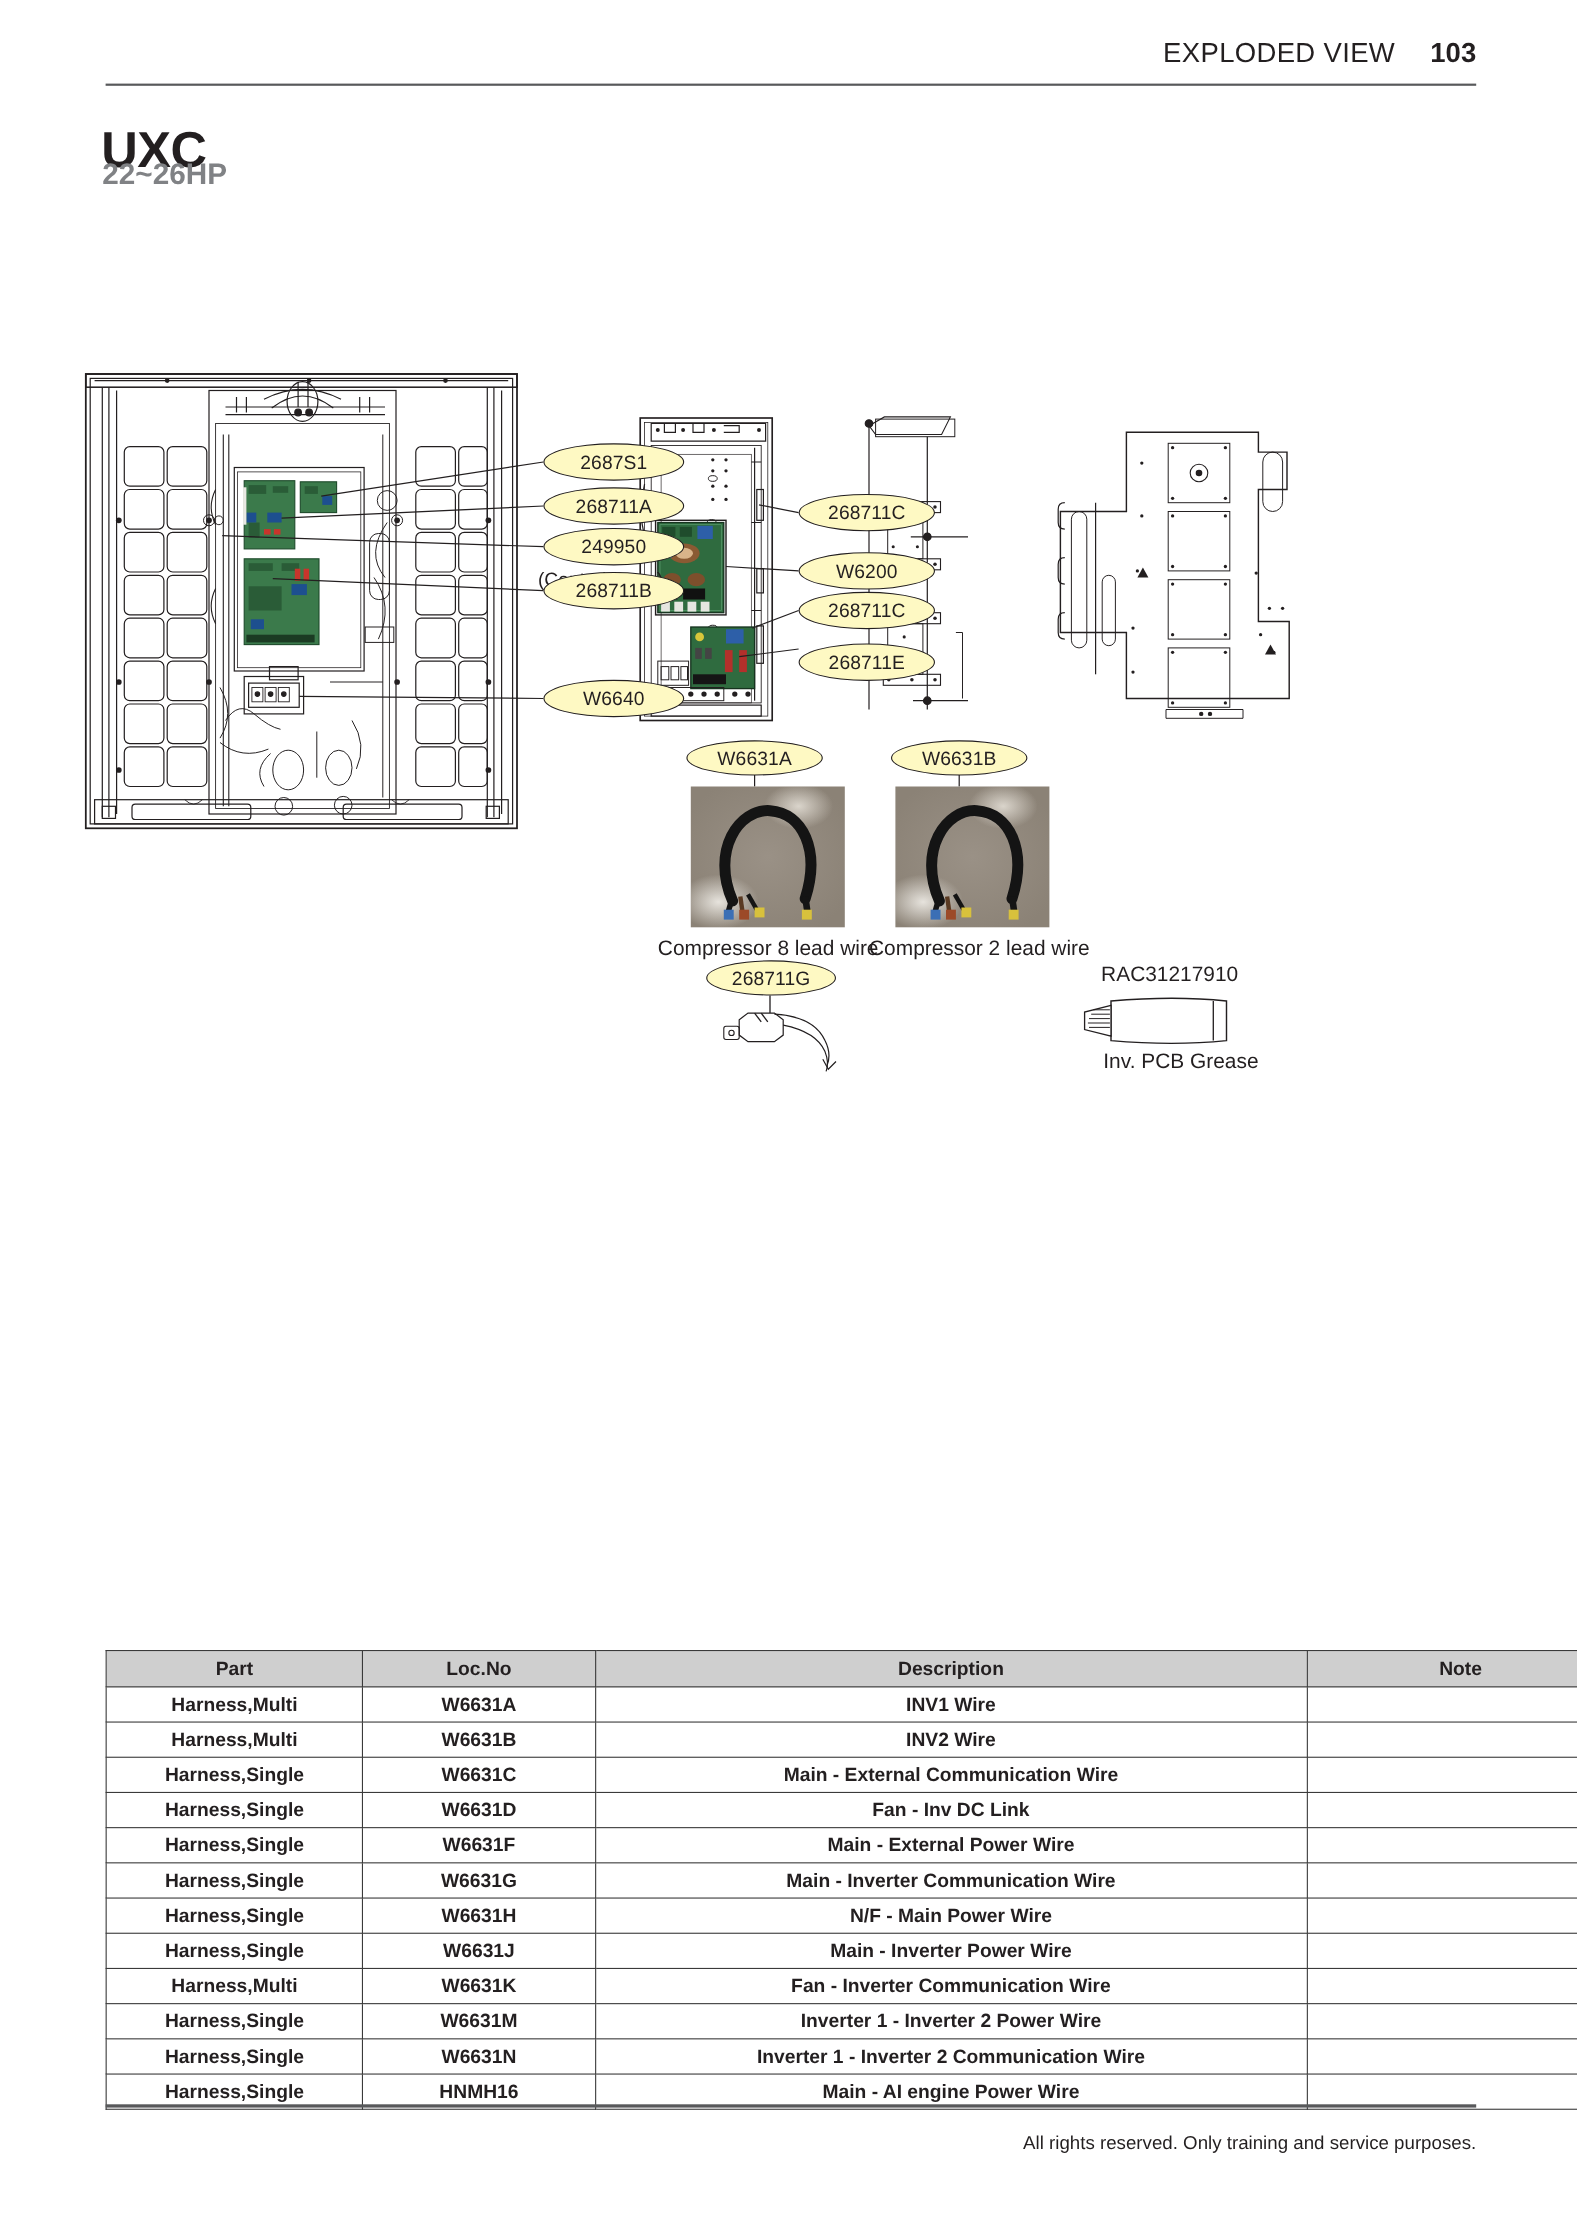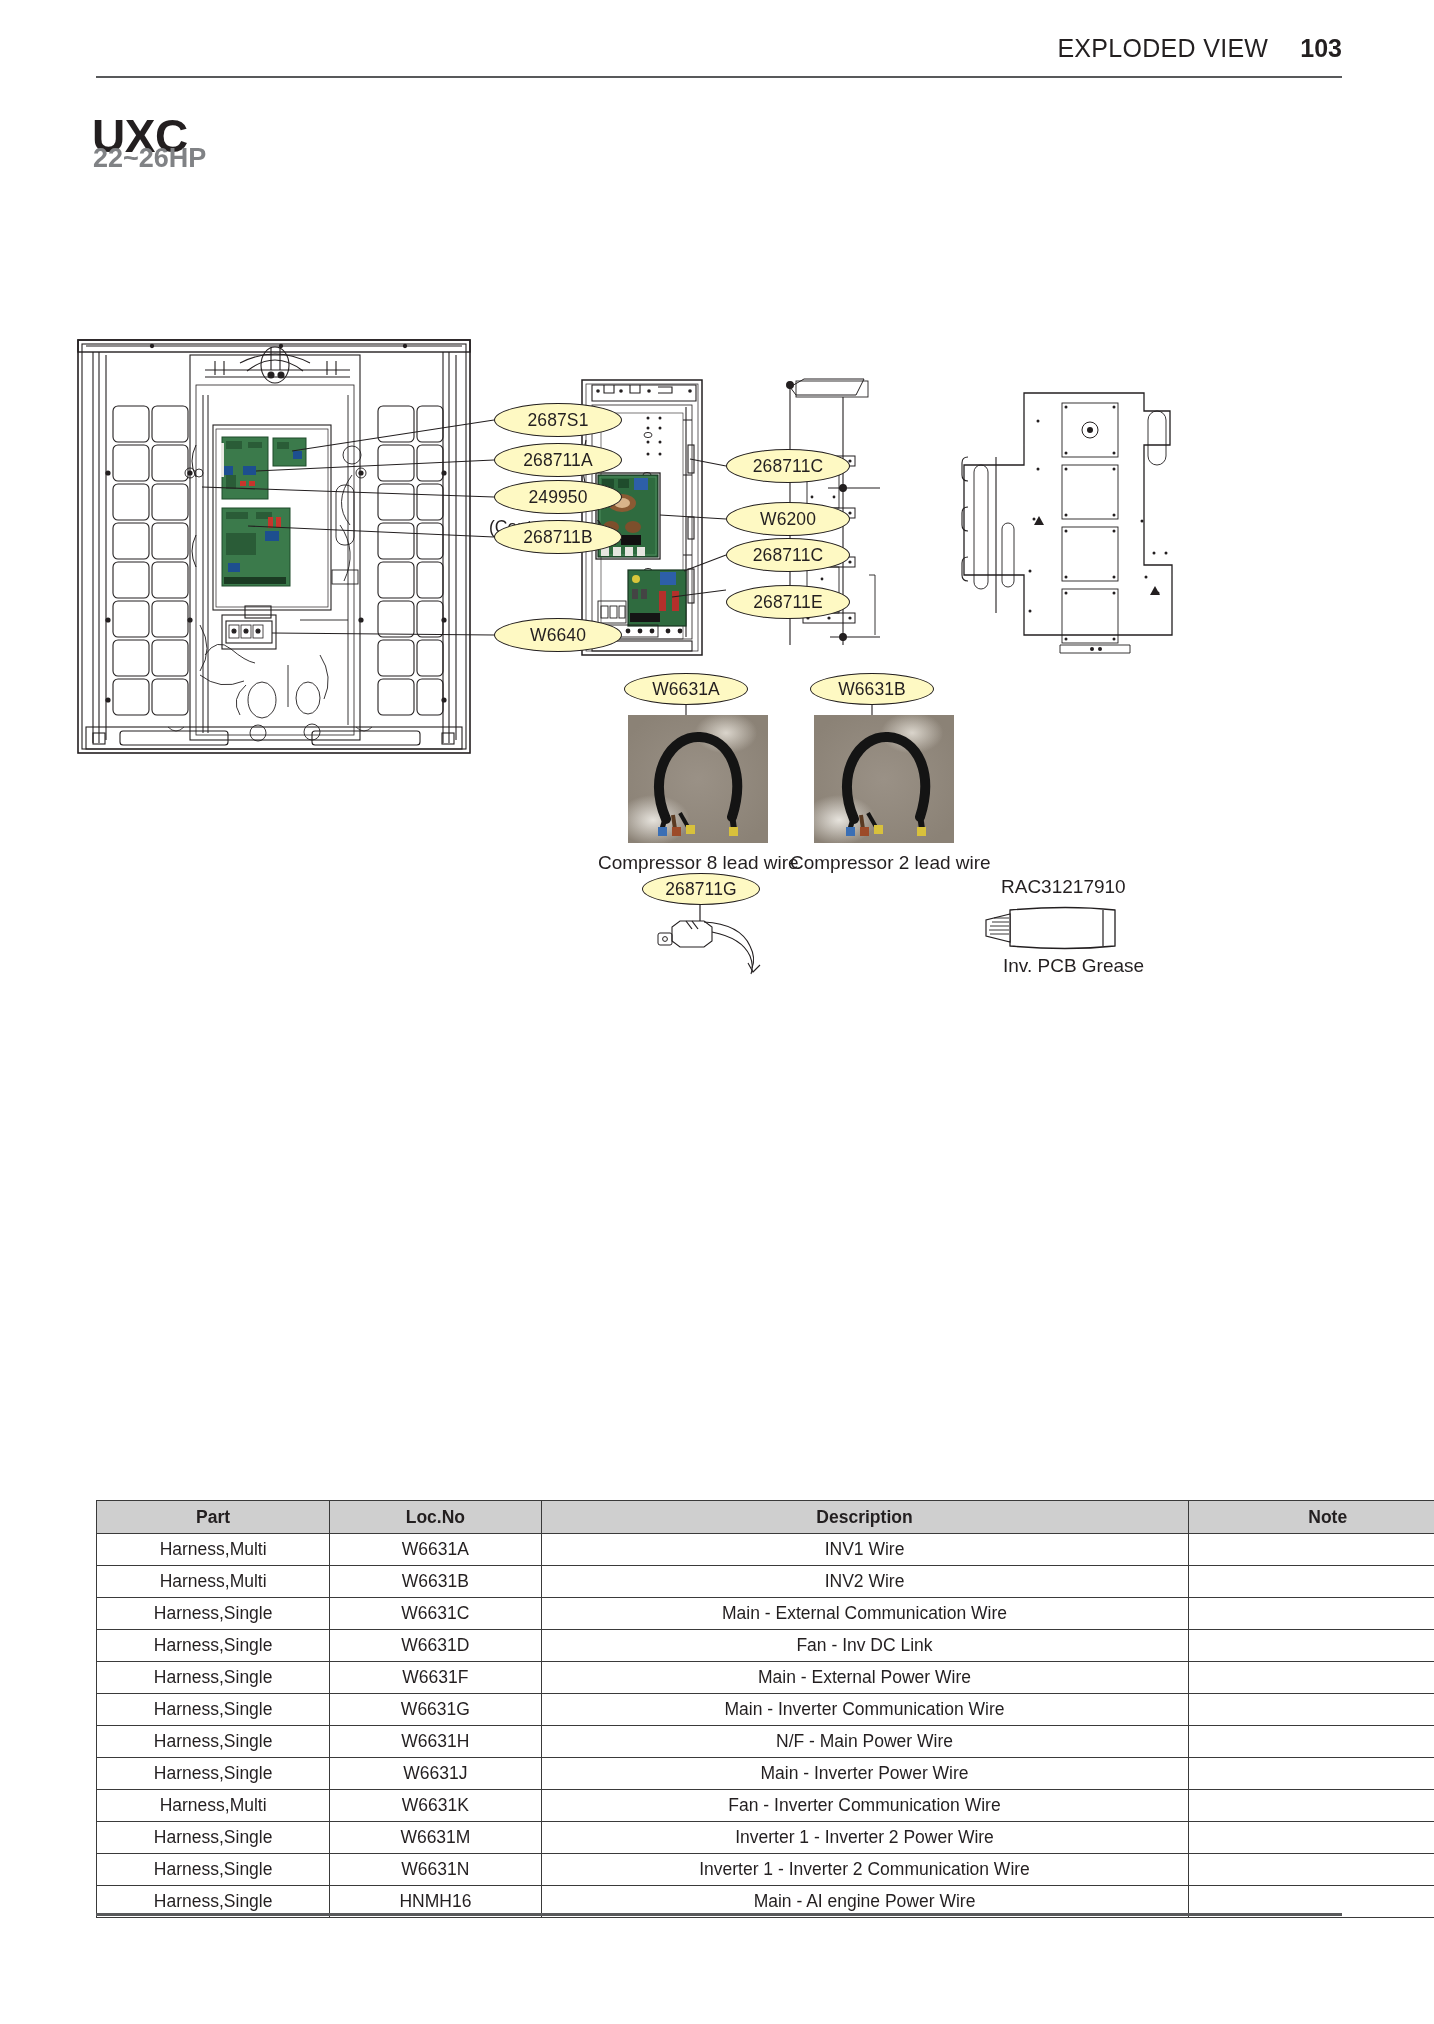--- a/index.html
+++ b/index.html
@@ -87,21 +87,21 @@
   
   #parts-table {
     position: absolute; left: 96px; top: 1500px; width: 1372px;
     border-collapse: collapse;
     font-size: 17.5px; color: #231f20;
   }
   #parts-table th, #parts-table td {
     border: 1.4px solid #3a3a3a;
     text-align: center;
     padding: 0; height: 31px; line-height: 31px;
-    font-weight: normal;
+    font-weight: bold;
   }
   #parts-table thead th {
     background: #cfcfcf;
     font-weight: bold;
     height: 32px; line-height: 32px;
   }
   #parts-table col.c-part { width: 212px; }
   #parts-table col.c-loc  { width: 192px; }
   #parts-table col.c-desc { width: 588px; }
   #parts-table col.c-note { width: 254px; }
@@ -702,13 +702,14 @@
         <td>HNMH16</td>
         <td>Main - AI engine Power Wire</td>
         <td></td>
       </tr>
     </tbody>
 </table>
 
 <div id="table-bottom-rule"></div>
 
 <div id="page-footer">
+  <div>All rights reserved. Only training and service purposes.</div>
 </div>
 
 </body></html>

